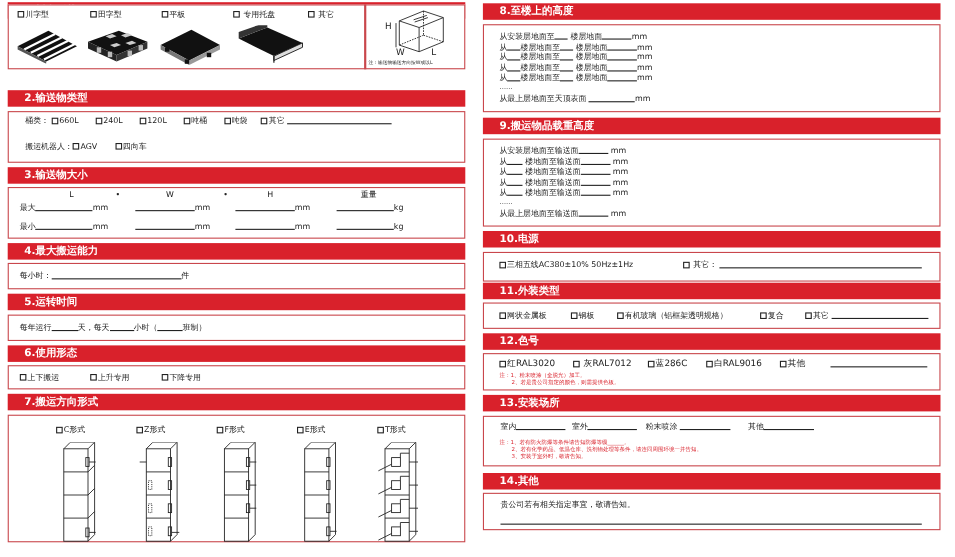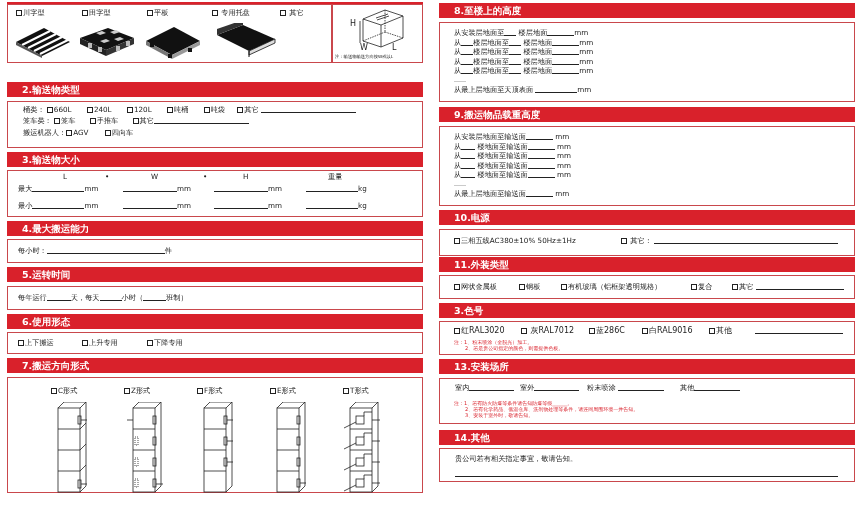--- a/index.html
+++ b/index.html
@@ -110,26 +110,20 @@
   <div class="sec-body" style="top:101px;height:47px">
     <div class="abs txt" style="left:15px;top:3px">
       <span>桶类：</span>
       <span><span class="cb"></span><span>660L</span></span><span style="display:inline-block;width:13px"></span>
       <span><span class="cb"></span><span>240L</span></span><span style="display:inline-block;width:13px"></span>
       <span><span class="cb"></span><span>120L</span></span><span style="display:inline-block;width:13px"></span>
       <span><span class="cb"></span><span>吨桶</span></span><span style="display:inline-block;width:13px"></span>
       <span><span class="cb"></span><span>吨袋</span></span><span style="display:inline-block;width:10px"></span>
       <span><span class="cb"></span><span>其它</span></span>
       <span class="blank" style="width:95px"></span>
-    </div>
-    <div class="abs txt" style="left:15px;top:14px">
-      <span>笼车类：</span>
-      <span><span class="cb"></span><span>笼车</span></span><span style="display:inline-block;width:12px"></span>
-      <span><span class="cb"></span><span>手推车</span></span><span style="display:inline-block;width:12px"></span>
-      <span><span class="cb"></span><span>其它</span></span><span class="blank" style="width:95px"></span>
     </div>
     <div class="abs txt" style="left:15px;top:26px">
       <span>搬运机器人：</span><span><span class="cb"></span><span>AGV</span></span><span style="display:inline-block;width:14px"></span>
       <span><span class="cb"></span><span>四向车</span></span>
     </div>
   </div>
 
   <div class="sec-head" style="top:152px">3.输送物大小</div>
   <div class="sec-body" style="top:170px;height:47px">
     <div class="abs txt" style="left:55px;top:1px">L</div>
@@ -335,21 +329,21 @@
 
   <div class="sec-head" style="top:257px">11.外装类型</div>
   <div class="sec-body" style="top:275px;height:24px">
     <div class="abs txt" style="left:14px;top:6px"><span class="cb"></span><span>网状金属板</span></div>
     <div class="abs txt" style="left:79px;top:6px"><span class="cb"></span><span>钢板</span></div>
     <div class="abs txt" style="left:121px;top:6px"><span class="cb"></span><span>有机玻璃（铝框架透明规格）</span></div>
     <div class="abs txt" style="left:251px;top:6px"><span class="cb"></span><span>复合</span></div>
     <div class="abs txt" style="left:292px;top:6px"><span class="cb"></span><span>其它</span> <span class="blank" style="width:88px"></span></div>
   </div>
 
-  <div class="sec-head" style="top:303px">3.色号</div>
+  <div class="sec-head" style="top:303px">12.色号</div>
   <div class="sec-body" style="top:321px;height:34px">
     <div class="abs" style="left:14px;top:3px;font-size:8px"><span class="cb"></span><span>红RAL3020</span></div>
     <div class="abs" style="left:81px;top:3px;font-size:8px"><span class="cb"></span> <span>灰RAL7012</span></div>
     <div class="abs" style="left:149px;top:3px;font-size:8px"><span class="cb"></span><span>蓝286C</span></div>
     <div class="abs" style="left:202px;top:3px;font-size:8px"><span class="cb"></span><span>白RAL9016</span></div>
     <div class="abs" style="left:269px;top:3px;font-size:8px"><span class="cb"></span><span>其他</span></div>
     <div class="abs" style="left:315px;top:11px;width:88px;border-bottom:1px solid #222"></div>
     <div class="abs note" style="left:14px;top:17px">注：1、粉末喷涂（全脱光）加工。</div>
     <div class="abs note" style="left:25px;top:23px">2、若是贵公司指定的颜色，则需提供色板。</div>
   </div>

